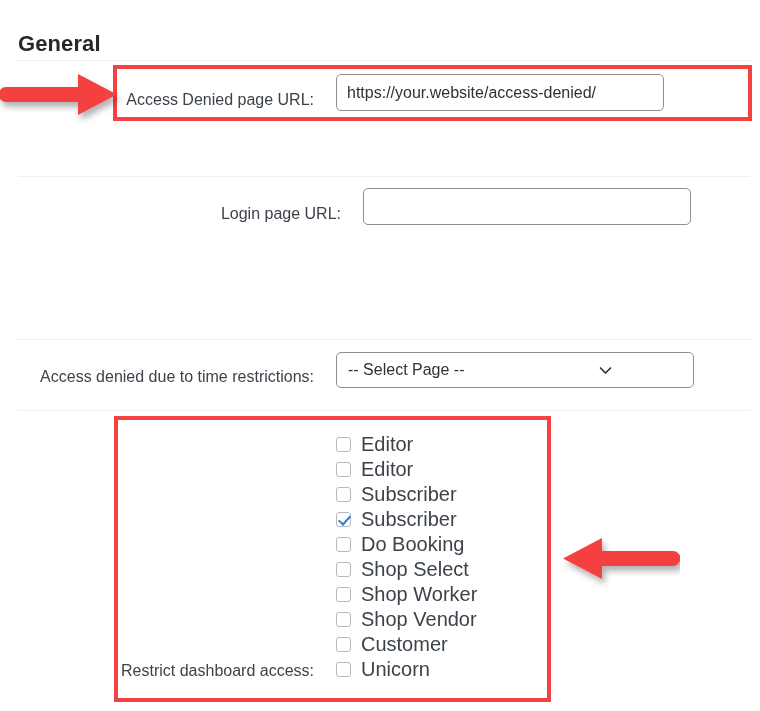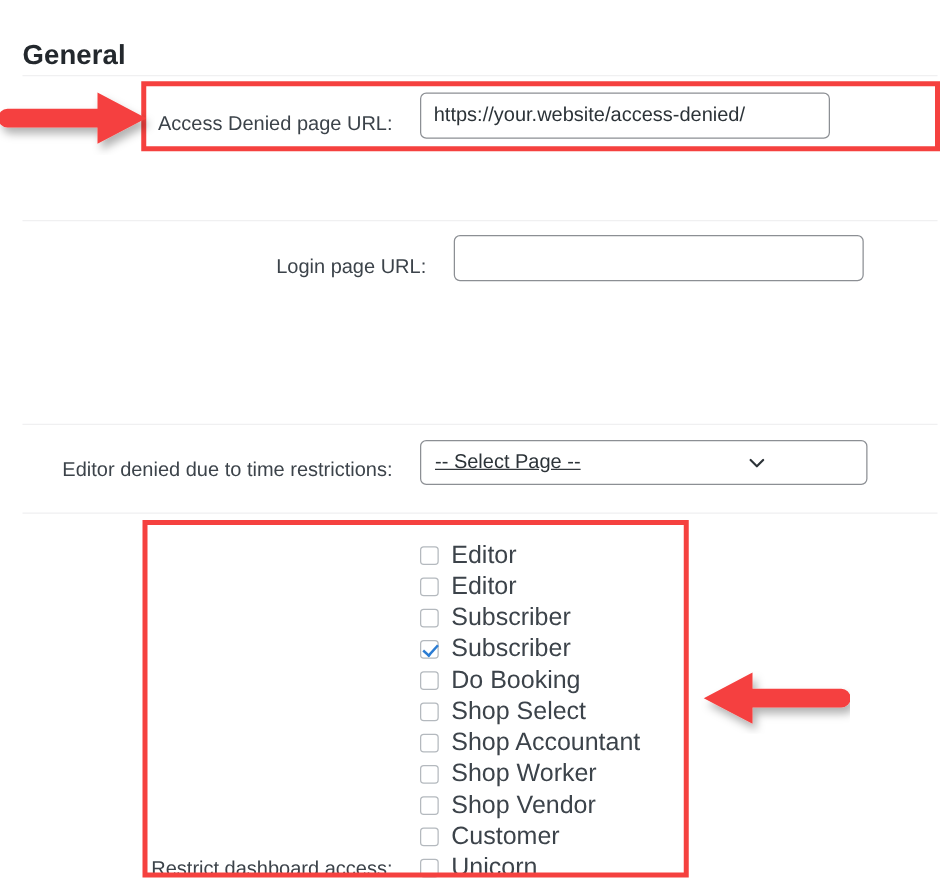--- a/index.html
+++ b/index.html
@@ -96,21 +96,20 @@
     margin-top: -9px;
   }
   .text-input::placeholder { color: #8c8f94; }
 
   
   .select-wrap {
     position: relative;
     width: 288px;
     height: 36px;
     margin-top: -9px;
-    text-decoration: underline;
   }
   .select-box {
     box-sizing: border-box;
     width: 358px;
     height: 36px;
     border: 1px solid #8c8f94;
     border-radius: 5px;
     background: #ffffff;
     font-size: 16px;
     line-height: 34px;
@@ -214,21 +213,21 @@
   </div>
 
   <div class="row row-login">
     <div class="row-label">Login page URL:</div>
     <div class="row-field">
       <input class="text-input" type="text" value="" style="">
     </div>
   </div>
 
   <div class="row row-time">
-    <div class="row-label">Editor denied due to time restrictions:</div>
+    <div class="row-label">Access denied due to time restrictions:</div>
     <div class="row-field">
       <div class="select-wrap">
         <div class="select-box">-- Select Page --</div>
         <svg class="select-chevron" viewBox="0 0 13 13">
           <path d="M1.5 4 L6.5 9 L11.5 4" fill="none" stroke="#2c3338" stroke-width="1.7" stroke-linecap="round" stroke-linejoin="round"></path>
         </svg>
       </div>
     </div>
   </div>
 
@@ -252,24 +251,20 @@
             <span class="cbox checked"></span>
             <span class="cbox-label">Subscriber</span>
           </div>
           <div class="checkbox-item">
             <span class="cbox"></span>
             <span class="cbox-label">Do Booking</span>
           </div>
           <div class="checkbox-item">
             <span class="cbox"></span>
             <span class="cbox-label">Shop Select</span>
-          </div>
-          <div class="checkbox-item">
-            <span class="cbox"></span>
-            <span class="cbox-label">Shop Accountant</span>
           </div>
           <div class="checkbox-item">
             <span class="cbox"></span>
             <span class="cbox-label">Shop Worker</span>
           </div>
           <div class="checkbox-item">
             <span class="cbox"></span>
             <span class="cbox-label">Shop Vendor</span>
           </div>
           <div class="checkbox-item">

